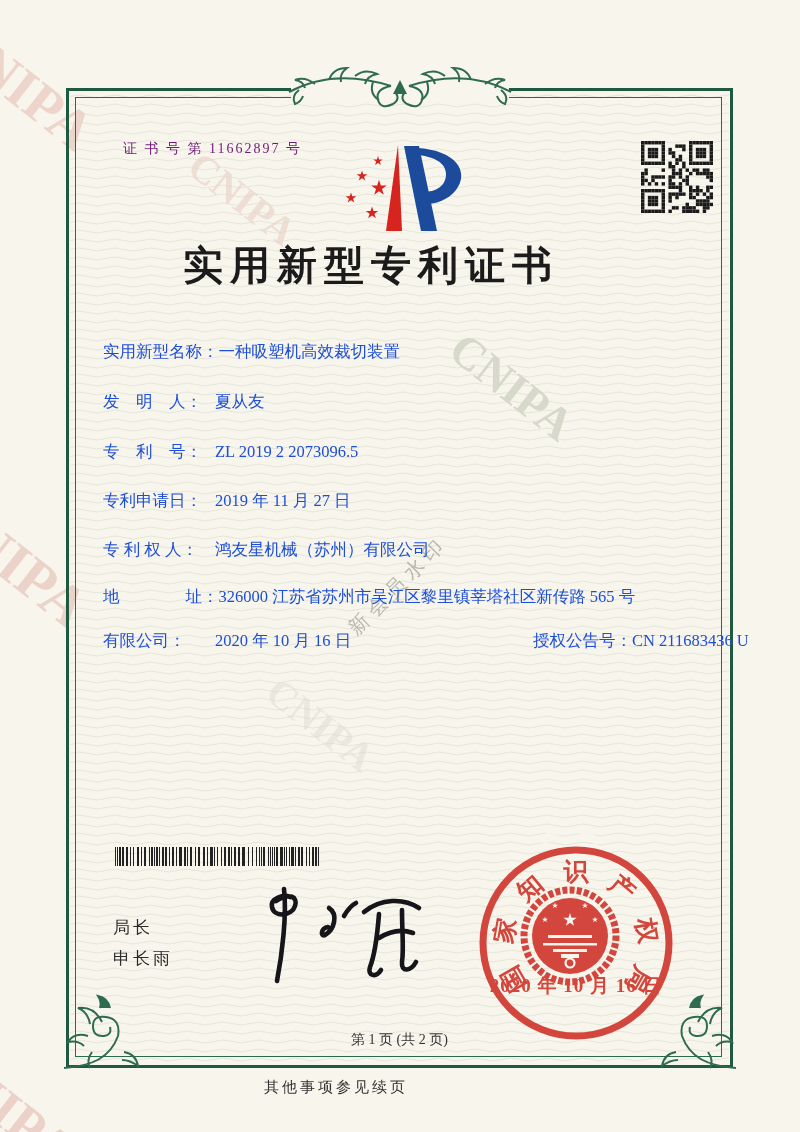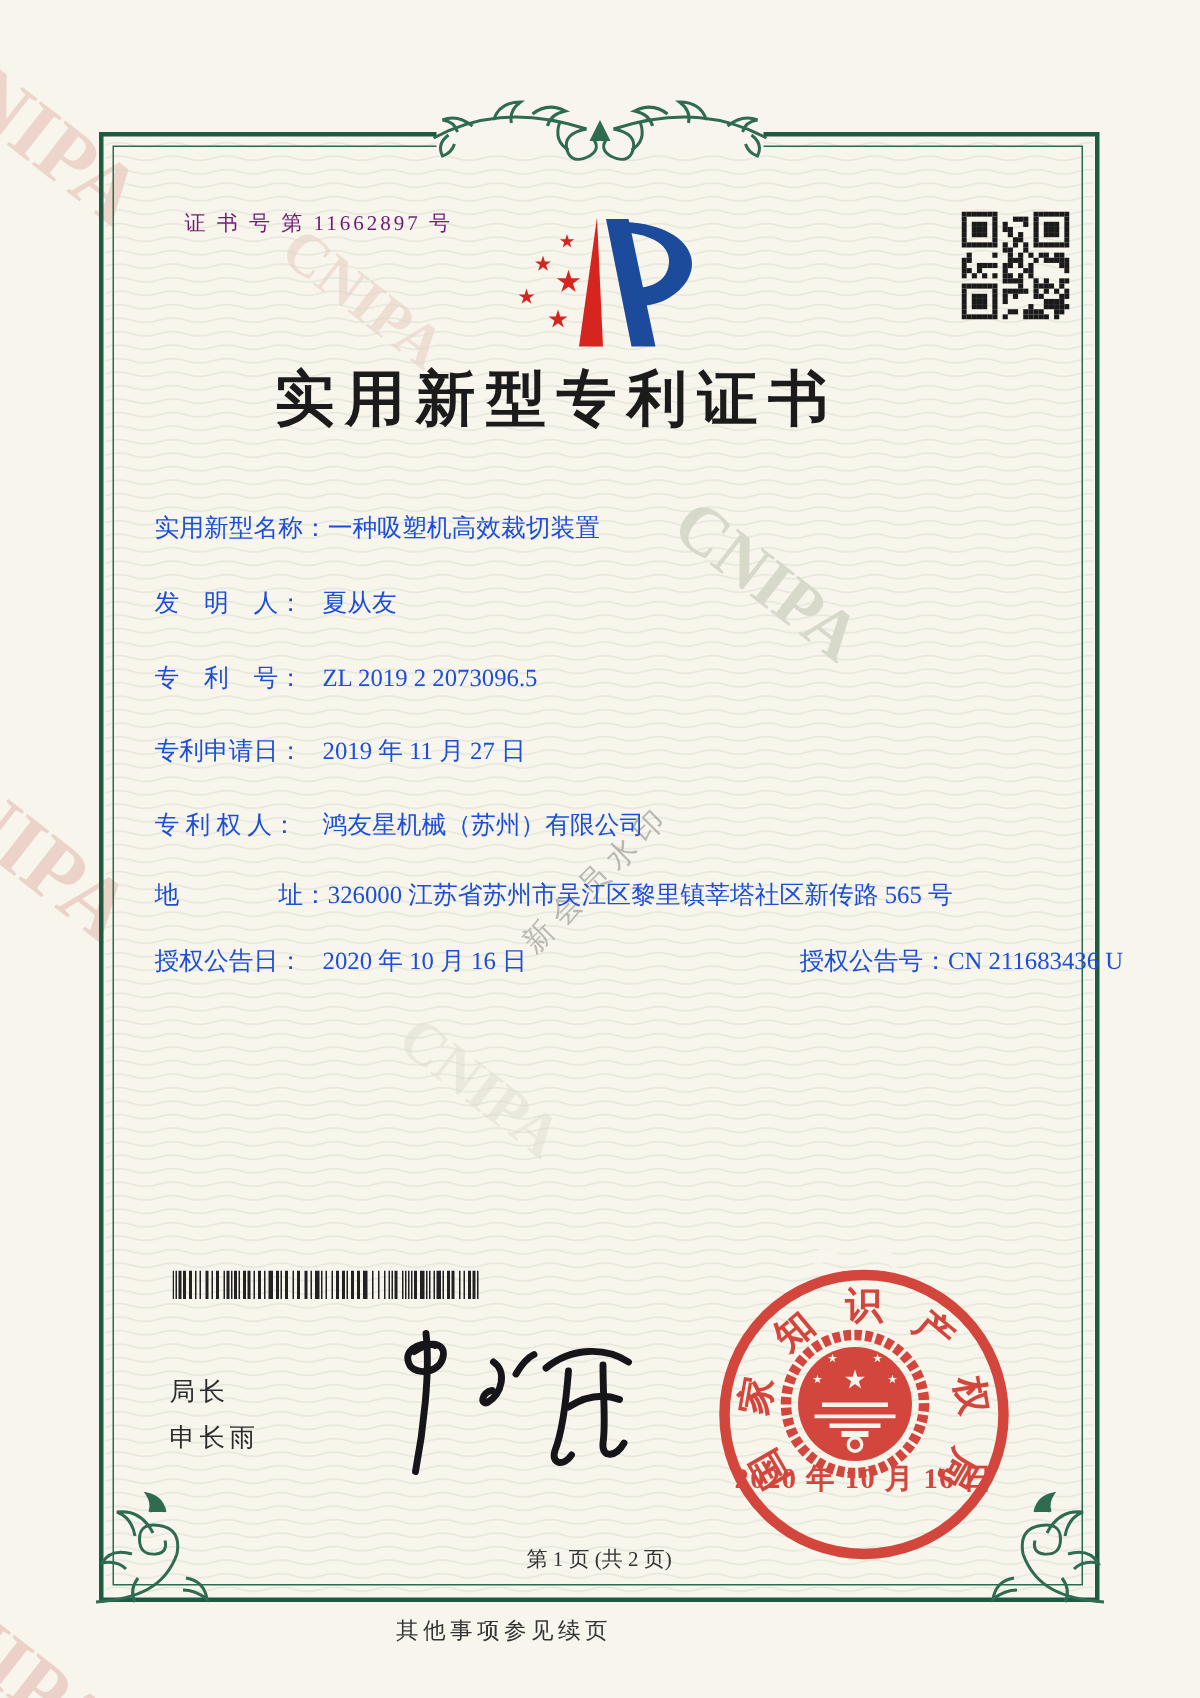--- a/index.html
+++ b/index.html
@@ -351,21 +351,21 @@
   <div class="field" style="top:490px">
     <span class="flabel">专利申请日：</span><span class="fvalue">2019 年 11 月 27 日</span>
   </div>
   <div class="field" style="top:539px">
     <span class="flabel">专 利 权 人：</span><span class="fvalue">鸿友星机械（苏州）有限公司</span>
   </div>
   <div class="field" style="top:586px">
     <span class="flabel">地　　　　址：</span><span class="fvalue">326000 江苏省苏州市吴江区黎里镇莘塔社区新传路 565 号</span>
   </div>
   <div class="field" style="top:630px">
-    <span class="flabel">授权公告日：</span><span class="fvalue">2020 年 10 月 16 日</span>
+    <span class="flabel">有限公司：</span><span class="fvalue">2020 年 10 月 16 日</span>
     <span class="grant2">
       <span class="flabel">授权公告号：</span><span class="fvalue">CN 211683436 U</span>
     </span>
   </div>
 
 
   <svg class="abs" id="barcode-svg" style="left:115px;top:847px" width="205" height="19" viewBox="0 0 205 19">
       <rect x="0" y="0" width="1" height="19" fill="#222"></rect>
       <rect x="2" y="0" width="1" height="19" fill="#222"></rect>
       <rect x="4" y="0" width="2" height="19" fill="#222"></rect>

